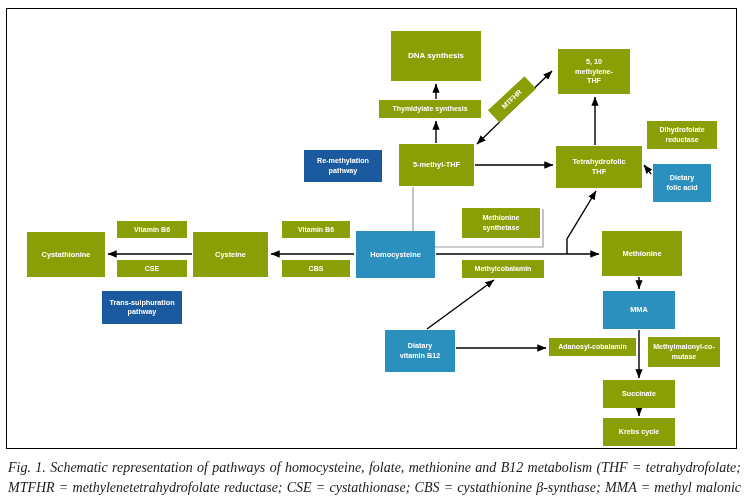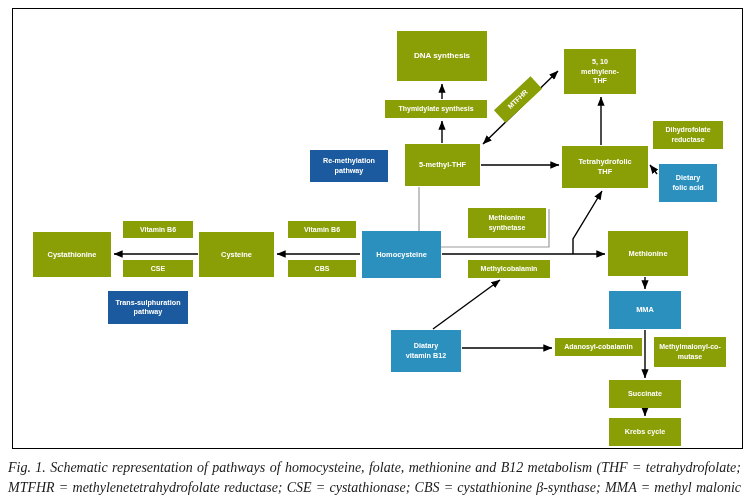--- a/index.html
+++ b/index.html
@@ -15,21 +15,21 @@
     overflow: hidden;
     position: relative;
   }
   #figure-root {
     position: relative;
     width: 749px;
     height: 502px;
   }
   #diagram-frame {
     position: absolute;
-    left: 12px;
+    left: 6px;
     top: 8px;
     width: 731px;
     height: 441px;
     border: 1px solid #000000;
     box-sizing: border-box;
     background: #ffffff;
     text-align: center;
   }
   #diagram-svg {
     position: absolute;

